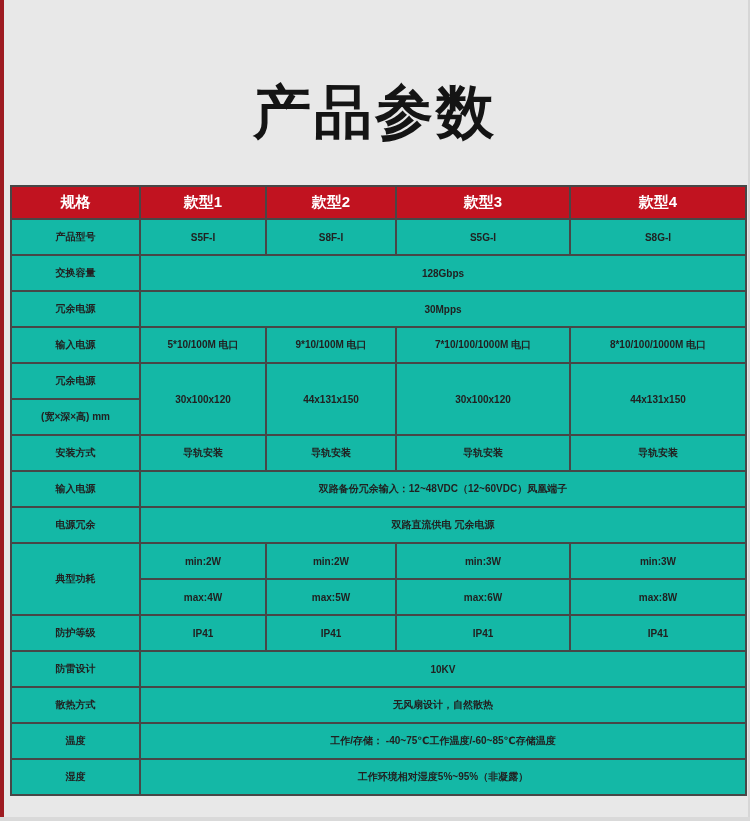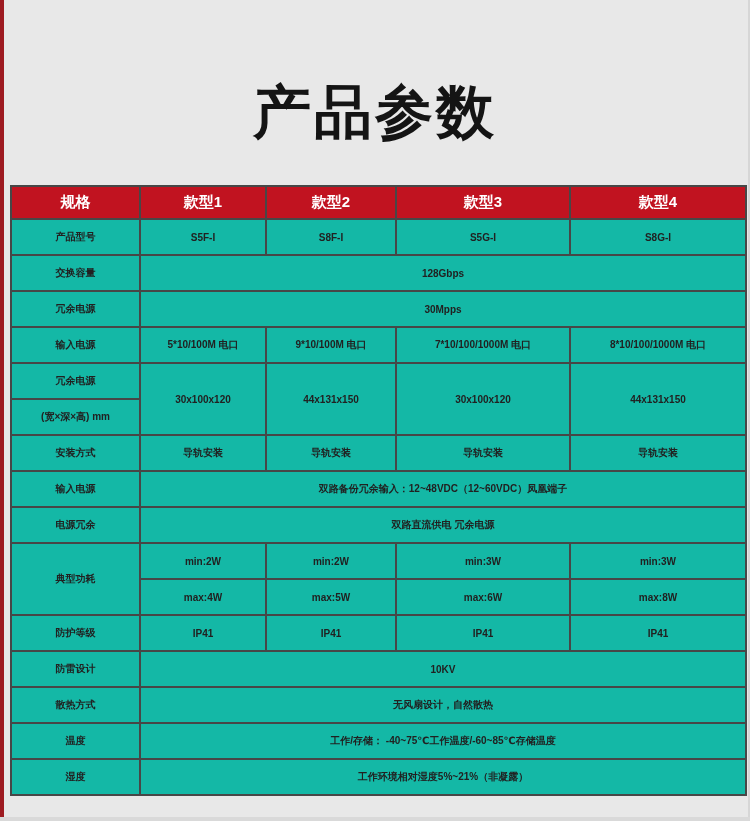--- a/index.html
+++ b/index.html
@@ -174,16 +174,16 @@
     <tr>
       <td>散热方式</td>
       <td colspan="4">无风扇设计，自然散热</td>
     </tr>
     <tr>
       <td>温度</td>
       <td colspan="4">工作/存储： -40~75℃工作温度/-60~85℃存储温度</td>
     </tr>
     <tr>
       <td>湿度</td>
-      <td colspan="4">工作环境相对湿度5%~21%（非凝露）</td>
+      <td colspan="4">工作环境相对湿度5%~95%（非凝露）</td>
     </tr>
   </tbody>
 </table>
 
 </body></html>

